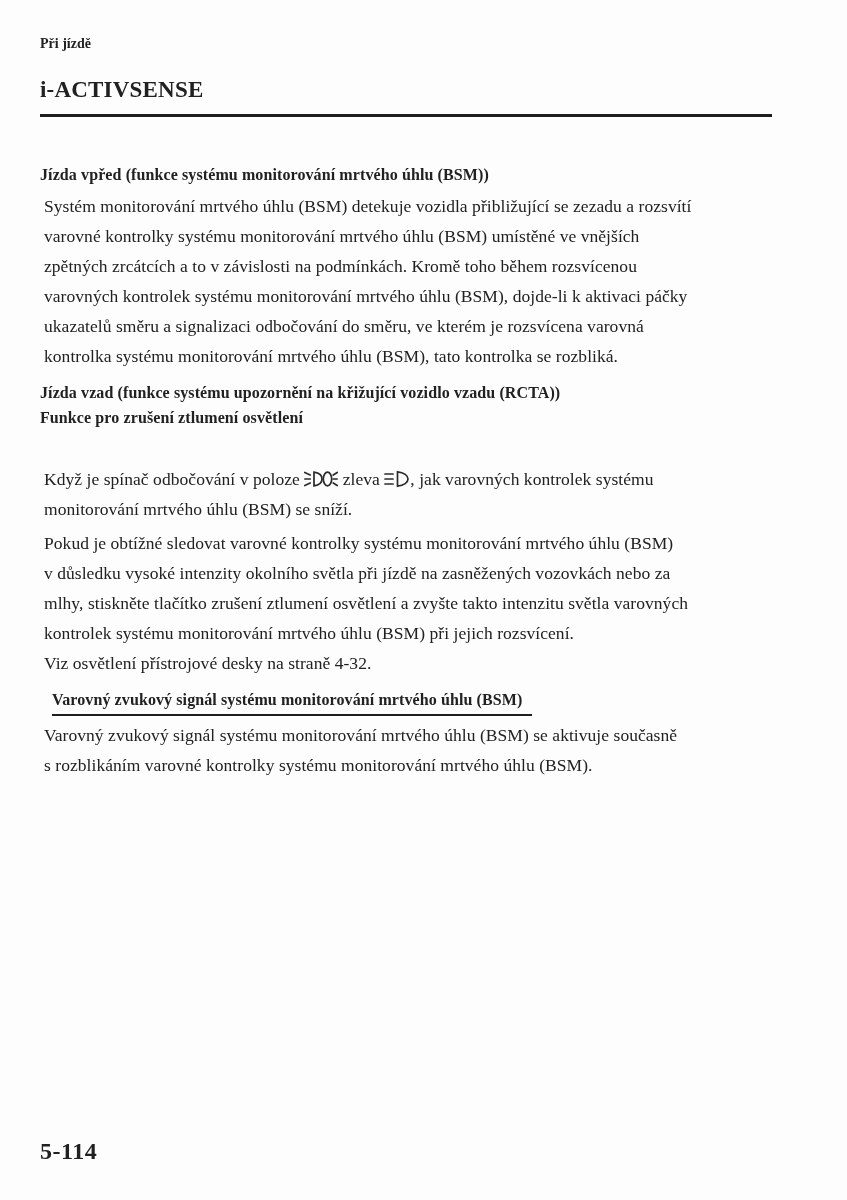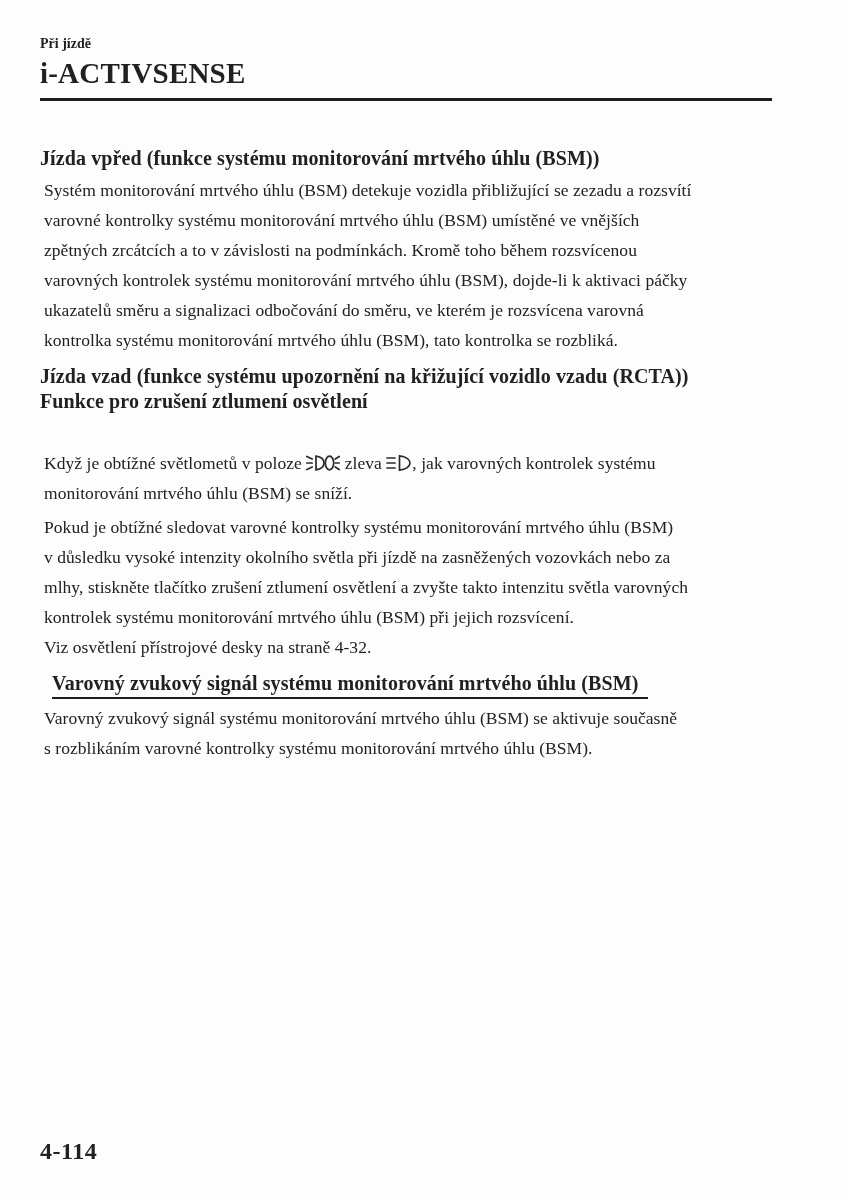--- a/index.html
+++ b/index.html
@@ -15,34 +15,34 @@
   }
   .content {
     padding: 36px 40px 0 40px;
   }
   .eyebrow {
     font-size: 14px;
     font-weight: bold;
     line-height: 16px;
   }
   .title {
-    font-size: 29px;
+    font-size: 23px;
     font-weight: bold;
     line-height: 31px;
-    margin: 6px 0 0 0;
+    margin: 22px 0 0 0;
     letter-spacing: 0.2px;
   }
   .rule {
     height: 3px;
     background: #1e1e1e;
     margin-top: 9px;
     width: 732px;
   }
   h2 {
-    font-size: 20px;
+    font-size: 16px;
     font-weight: bold;
     line-height: 25px;
     margin: 0;
     letter-spacing: 0.1px;
   }
   .h-1 { margin-top: 45px; }
   .h-2 { margin-top: 9px; }
   .h-3 { margin-top: 0; }
   .h-4 { margin-top: 9px; margin-left: 12px; }
   .underline-wrap {
@@ -97,21 +97,21 @@
 kontrolka systému monitorování mrtvého úhlu (BSM), tato kontrolka se rozbliká.</p>
     </section>
 
     <section>
       <h2 class="h-2">Jízda vzad (funkce systému upozornění na křižující vozidlo vzadu (RCTA))</h2>
     </section>
 
     <section>
       <h2 class="h-3">Funkce pro zrušení ztlumení osvětlení</h2>
       <p class="body p-3a">
-        <span>Když je obtížné světlometů v poloze </span><span class="inline-icon"><svg width="34" height="18" viewBox="0 0 34 18" fill="none" stroke="#2a2a2a" stroke-width="1.7" stroke-linecap="round">
+        <span>Když je spínač odbočování v poloze </span><span class="inline-icon"><svg width="34" height="18" viewBox="0 0 34 18" fill="none" stroke="#2a2a2a" stroke-width="1.7" stroke-linecap="round">
               <line x1="0.8" y1="2.5" x2="6.2" y2="5"></line>
               <line x1="0.8" y1="9" x2="6.2" y2="9"></line>
               <line x1="0.8" y1="15.5" x2="6.2" y2="13"></line>
               <path d="M10,2.2 L10,15.8 C15.5,15 18,12.2 18,9 C18,5.8 15.5,3 10,2.2 Z"></path>
               <ellipse cx="23.5" cy="9" rx="4.2" ry="6.8"></ellipse>
               <line x1="29.2" y1="5" x2="33.2" y2="2.5"></line>
               <line x1="29.2" y1="9" x2="33.2" y2="9"></line>
               <line x1="29.2" y1="13" x2="33.2" y2="15.5"></line>
             </svg></span><span> zleva </span><span class="inline-icon"><svg width="26" height="18" viewBox="0 0 26 18" fill="none" stroke="#2a2a2a" stroke-width="1.7" stroke-linecap="round">
               <line x1="1" y1="4" x2="9" y2="4"></line>
@@ -129,14 +129,14 @@
     </section>
 
     <section>
       <h2 class="h-4"><span class="underline-wrap">Varovný zvukový signál systému monitorování mrtvého úhlu (BSM)</span></h2>
       <p class="body p-4">Varovný zvukový signál systému monitorování mrtvého úhlu (BSM) se aktivuje současně
 s rozblikáním varovné kontrolky systému monitorování mrtvého úhlu (BSM).</p>
     </section>
 
   </div>
 
-  <div class="page-number">4-114</div>
+  <div class="page-number">5-114</div>
 </div>
 
 </body></html>

